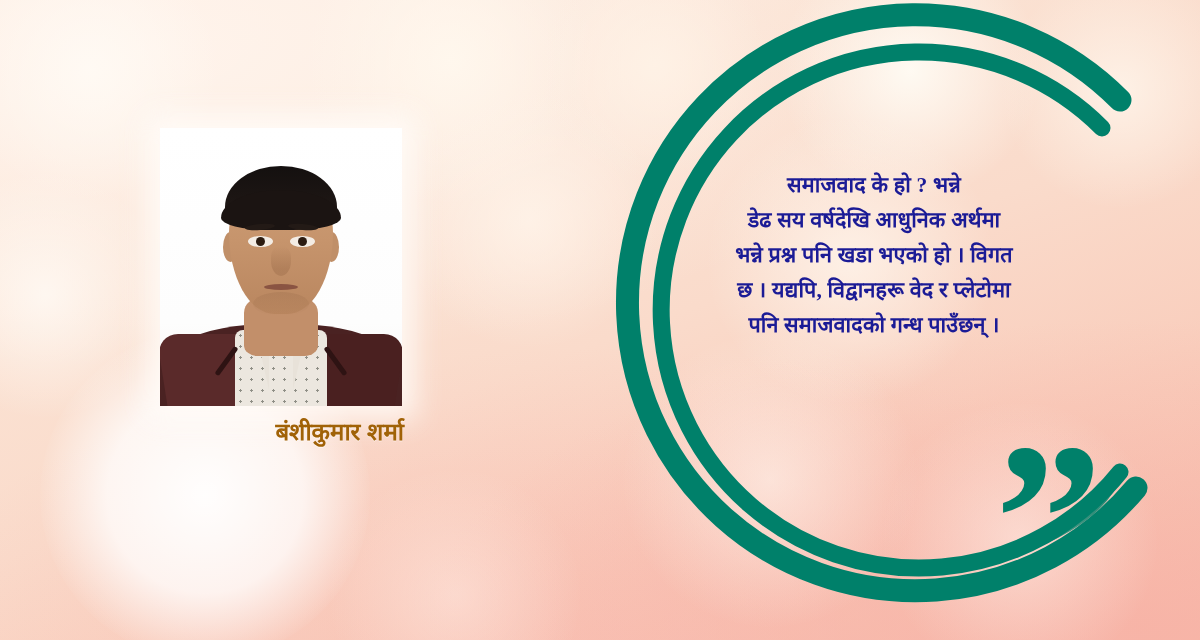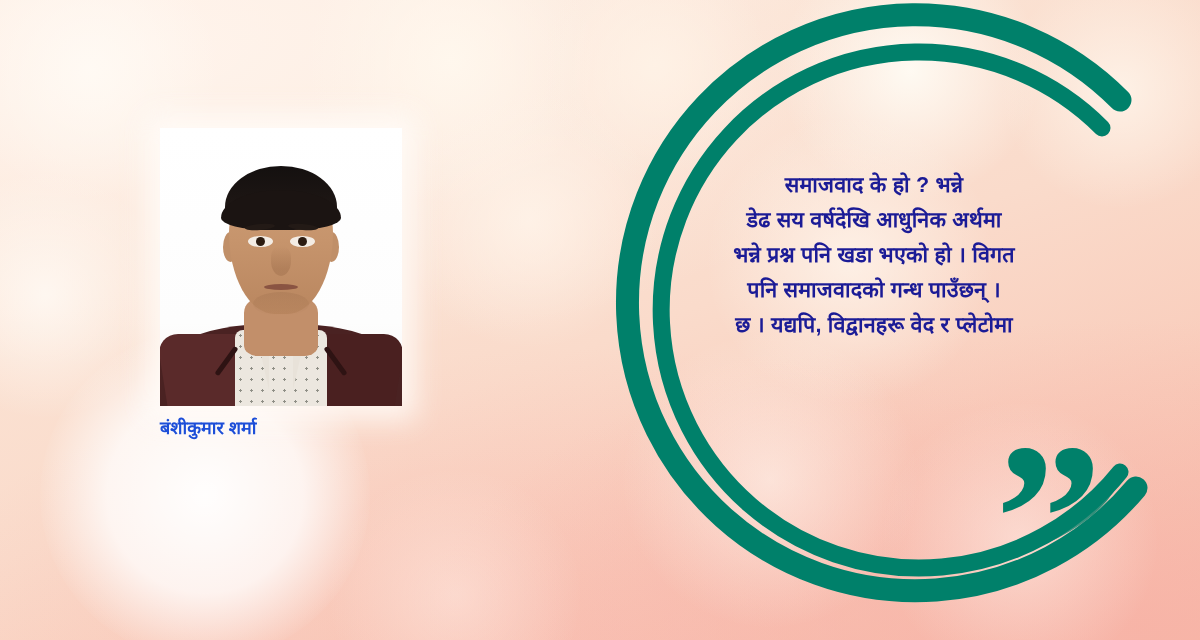--- a/index.html
+++ b/index.html
@@ -81,38 +81,38 @@
   .p-nose{position:absolute;left:50%;top:118px;width:20px;height:30px;margin-left:-10px;
     background:linear-gradient(180deg,rgba(168,119,82,0) 0%,rgba(158,110,75,.45) 75%);
     border-radius:40% 40% 50% 50%;}
   .p-mouth{position:absolute;left:50%;top:156px;width:34px;height:6px;margin-left:-17px;
     background:#8a5442;border-radius:50%;}
   .p-chin{position:absolute;left:50%;top:164px;width:56px;height:24px;margin-left:-28px;
     background:linear-gradient(180deg,rgba(130,88,58,.18),rgba(130,88,58,0));border-radius:50%;}
 
   
   .name{
-    position:absolute;left:160px;top:418px;width:244px;text-align:left;
-    color:#1d4ed8;font-weight:700;font-size:18px;line-height:1.2;
+    position:absolute;left:160px;top:418px;width:244px;text-align:right;
+    color:#a16207;font-weight:700;font-size:24px;line-height:1.2;
     font-family:"Liberation Sans","DejaVu Sans",sans-serif;
     text-shadow:0 1px 0 rgba(255,255,255,.5);
   }
 
   
   .ring{position:absolute;left:520px;top:10px;width:640px;height:620px;pointer-events:none;}
   .ring svg{display:block;width:100%;height:100%;overflow:visible;}
 
   
   .quote{
     position:absolute;left:648px;top:168px;width:452px;
     text-align:center;color:#1b1b96;font-weight:700;
     font-size:21.5px;line-height:35px;letter-spacing:.2px;
     font-family:"Liberation Sans","DejaVu Sans",sans-serif;
   }
-  .quote .ln{white-space:nowrap;}
+  .quote .ln{white-space:nowrap;font-family:Liberation Serif, serif;}
 
   
   .qmark{
     position:absolute;left:995px;top:452px;width:140px;height:130px;
     color:#00806a;font-family:"Liberation Serif","DejaVu Serif",serif;
     font-size:215px;line-height:.62;font-weight:700;
     user-select:none;
   }
 </style>
 </head>
@@ -186,19 +186,19 @@
       <div class="p-chin"></div>
     </div>
   </div>
 
   <div class="name">बंशीकुमार शर्मा</div>
 
   <div class="quote">
     <div class="ln">समाजवाद के हो ? भन्ने</div>
     <div class="ln">डेढ सय वर्षदेखि आधुनिक अर्थमा</div>
     <div class="ln">भन्ने प्रश्न पनि खडा भएको हो । विगत</div>
+    <div class="ln">छ । यद्यपि, विद्वानहरू वेद र प्लेटोमा</div>
     <div class="ln">पनि समाजवादको गन्ध पाउँछन् ।</div>
-    <div class="ln">छ । यद्यपि, विद्वानहरू वेद र प्लेटोमा</div>
   </div>
 
   <div class="qmark">”</div>
 
 </div>
 
 </body></html>

